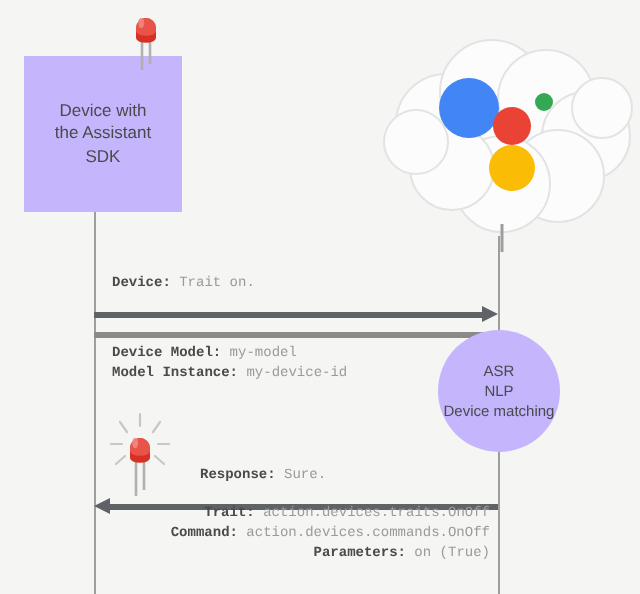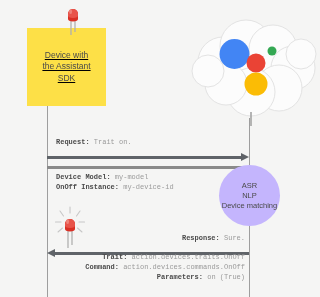--- a/index.html
+++ b/index.html
@@ -16,30 +16,29 @@
   #diagram {
     position: relative;
     width: 320px;
     height: 297px;
     background: #f5f5f4;
   }
   .abs { position: absolute; }
 
   
   #device-box {
-    left: 27px;
+    left: 12px;
     top: 28px;
     width: 79px;
     height: 78px;
-    background: #fde047;
+    background: #c4b5fd;
     display: flex;
     align-items: center;
     justify-content: center;
     box-sizing: border-box;
-    text-decoration: underline;
   }
   #device-box-label {
     color: #4a4a4a;
     font-size: 8.5px;
     line-height: 11.5px;
     text-align: center;
     width: 70px;
     white-space: pre-line;
   }
 
@@ -111,21 +110,21 @@
     font-family: "Liberation Mono", monospace;
     font-size: 7px;
     line-height: 10px;
     color: #9a9a9a;
     white-space: pre;
   }
   .msg b { color: #4a4a4a; font-weight: bold; }
 
   #request-label      { left: 56px;  top: 137px; }
   #device-info-label  { left: 56px;  top: 172px; }
-  #response-label     { left: 100px; top: 233px; width: 145px; text-align: right; }
+  #response-label     { left: 100px; top: 233px; width: 145px; }
   #trait-label        { left: 60px;  top: 252px; width: 185px; text-align: right; }
 </style>
 </head>
 <body>
 
 <div id="diagram">
 
   <div class="abs lifeline" id="lifeline-left"></div>
   <div class="abs lifeline" id="lifeline-right"></div>
 
@@ -180,29 +179,29 @@
       <g stroke="none">
         <circle cx="51.5" cy="38" r="15" fill="#4285f4"></circle>
         <circle cx="73" cy="47" r="9.5" fill="#ea4335"></circle>
         <circle cx="73" cy="68" r="11.5" fill="#fbbc05"></circle>
         <circle cx="89" cy="35" r="4.5" fill="#34a853"></circle>
       </g>
       <line x1="68" y1="96" x2="68" y2="110" stroke="#9e9e9e" stroke-width="1.5"></line>
     </svg>
   </div>
 
-  <div class="abs msg" id="request-label"><b>Request:</b><span> Trait on.</span></div>
+  <div class="abs msg" id="request-label"><b>Device:</b><span> Trait on.</span></div>
 
   <div class="abs arrow-line" id="request-arrow-line"></div>
   <div class="abs arrowhead" id="request-arrowhead"></div>
 
   <div class="abs" id="section-separator"></div>
 
   <div class="abs msg" id="device-info-label"><b>Device Model:</b><span> my-model</span>
-<b>OnOff Instance:</b><span> my-device-id</span></div>
+<b>Model Instance:</b><span> my-device-id</span></div>
 
   <div class="abs" id="processing-circle">
     <div id="processing-circle-label">ASR
 NLP
 Device matching</div>
   </div>
 
   <div class="abs msg" id="response-label"><b>Response:</b><span> Sure.</span></div>
 
   <div class="abs arrow-line" id="response-arrow-line"></div>

